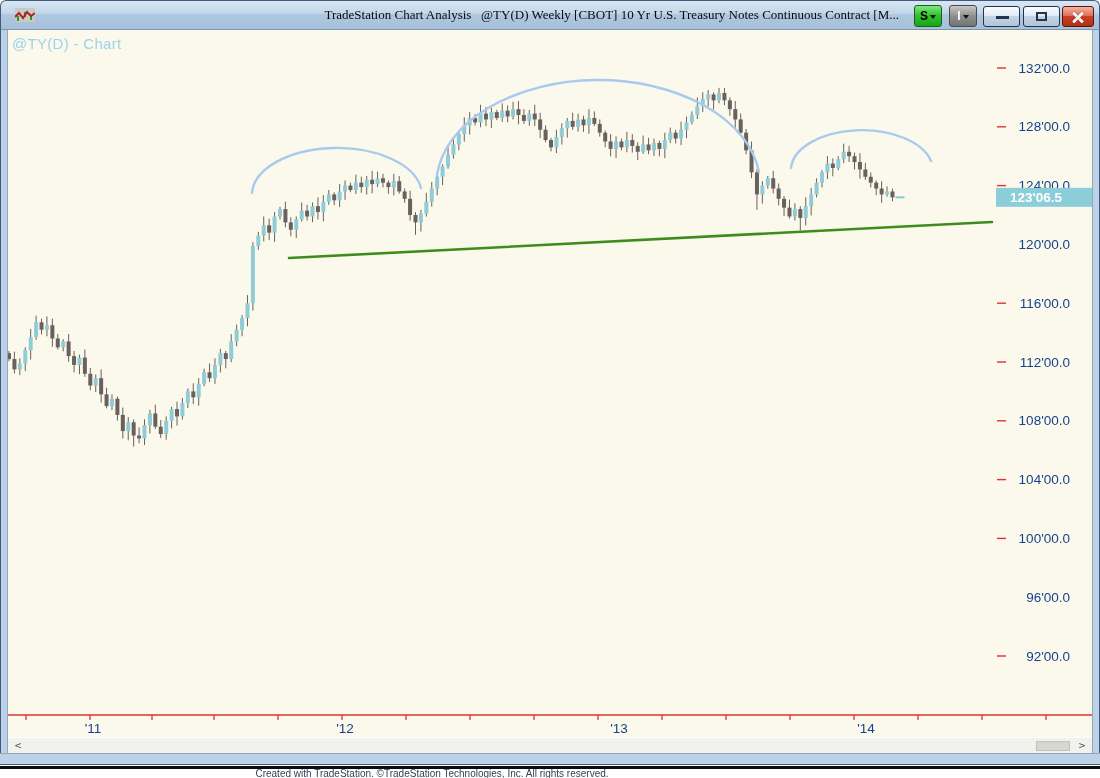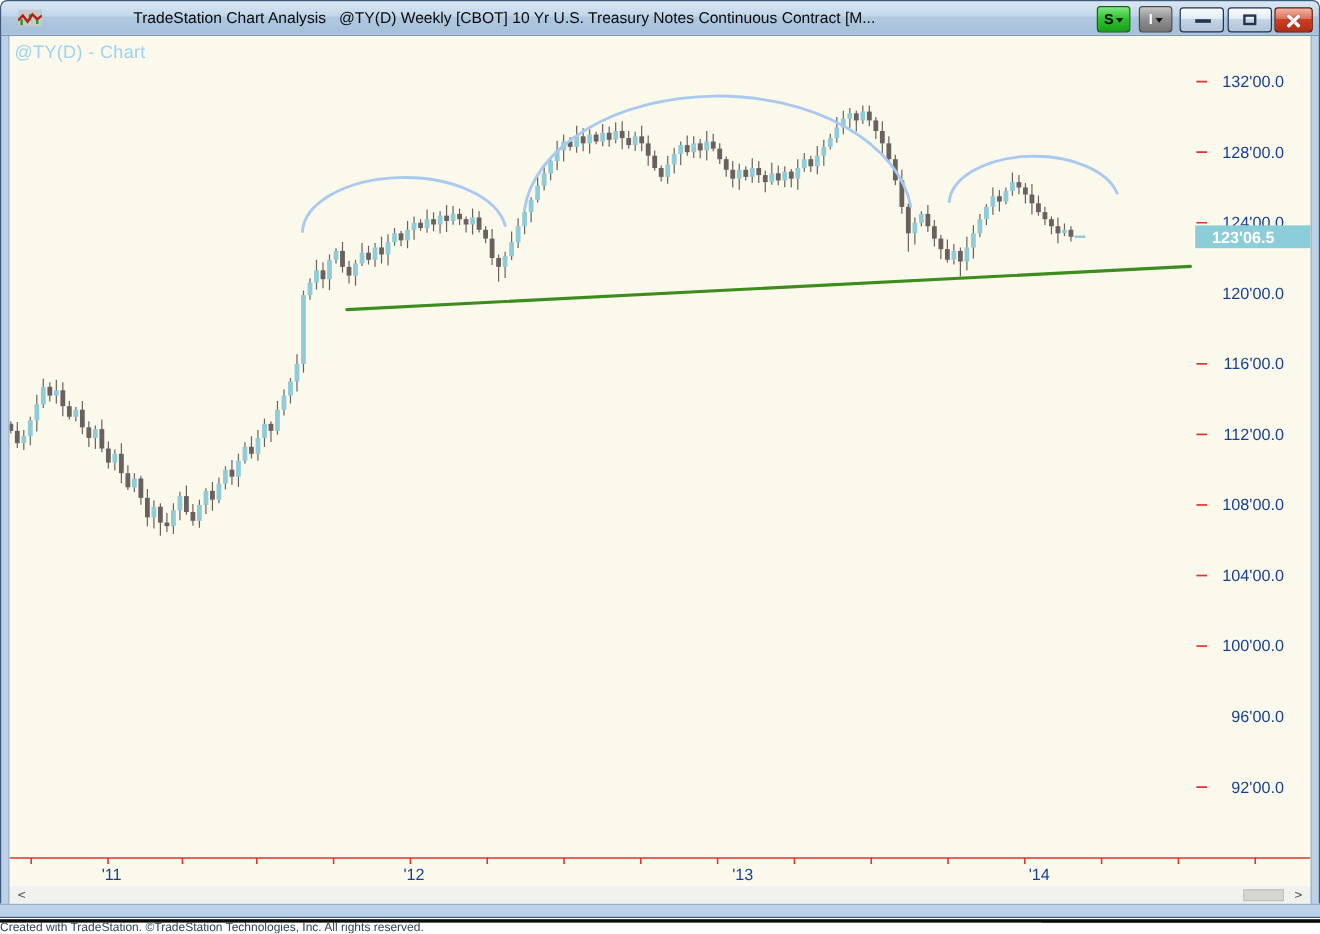--- a/index.html
+++ b/index.html
@@ -5,22 +5,22 @@
   * { margin:0; padding:0; box-sizing:border-box; }
   body { width:1100px; height:778px; font-family:"Liberation Sans", sans-serif; background:#fff; }
   #win { position:relative; width:1100px; height:778px; overflow:hidden; }
 
   
   .titlebar { position:absolute; left:0; top:0; width:1100px; height:30px;
     background:linear-gradient(#d9e7f3 0%, #c2d6ea 45%, #b0c8e0 46%, #a6c0da 100%);
     border:1px solid #41597a; border-bottom:1px solid #7d94ad;
     border-radius:6px 6px 0 0; }
   .app-icon { position:absolute; left:14px; top:7px; width:20px; height:16px; }
-  .title-text { position:absolute; left:110px; right:200px; top:6px; text-align:left;
-    font-size:13px; color:#0a0a0a; white-space:pre; overflow:hidden; }
+  .title-text { position:absolute; left:110px; right:200px; top:6px; text-align:right;
+    font-size:13px; color:#0a0a0a; white-space:pre; overflow:hidden;font-family:Liberation Serif, serif; }
   .mini-btn { position:absolute; top:4px; height:22px; border:1px solid #20402a; border-radius:3px;
     font-size:12px; font-weight:bold; text-align:center; line-height:20px; cursor:default; }
   .btn-s { left:913px; width:28px; background:linear-gradient(#7ee87e, #2fbf2f 50%, #17a517);
     border-color:#1c5e1c; color:#000; }
   .btn-i { left:948px; width:28px; background:linear-gradient(#c6c6c6, #8f8f8f 50%, #747474);
     border-color:#4a4a4a; color:#fff; }
   .drop-arrow { display:inline-block; width:0; height:0; border-left:3px solid transparent;
     border-right:3px solid transparent; border-top:4px solid #111; margin-left:2px; vertical-align:middle; }
   .cap-btn { position:absolute; top:5px; height:21px; border:1px solid #24344e; border-radius:3px;
     background:linear-gradient(#fafcfe 0%, #e2ebf4 45%, #c6d5e5 46%, #b2c4d8 100%); }
@@ -47,21 +47,21 @@
 
   
   .hscroll { position:absolute; left:8px; top:737px; width:1084px; height:16px; background:#f1f1ee; border-top:1px solid #fdfdfb; }
   .scroll-arrow { position:absolute; top:0; width:16px; height:16px; font-size:11px; color:#555;
     text-align:center; line-height:15px; font-family:"DejaVu Sans Mono", monospace; }
   .sa-left { left:2px; } .sa-right { right:2px; }
   .scroll-thumb { position:absolute; right:22px; top:3px; width:34px; height:10px; background:#d7d7d2; border:1px solid #c2c2bb; }
 
   
   .footer { position:absolute; left:0; top:769px; width:868px; height:9px; background:#fff;
-    font-size:10px; color:#2f4358; text-align:left; padding-right:4px; line-height:9px; }
+    font-size:10px; color:#2f4358; text-align:center; padding-right:4px; line-height:9px; }
 </style>
 </head>
 <body>
 
 <div id="win">
 
   <div class="titlebar">
     <svg class="app-icon" viewBox="0 0 20 16">
       <rect x="0" y="0" width="20" height="14" fill="#c9c9c9"></rect>
       <rect x="2" y="8" width="2" height="5" fill="#1f9e1f"></rect>

